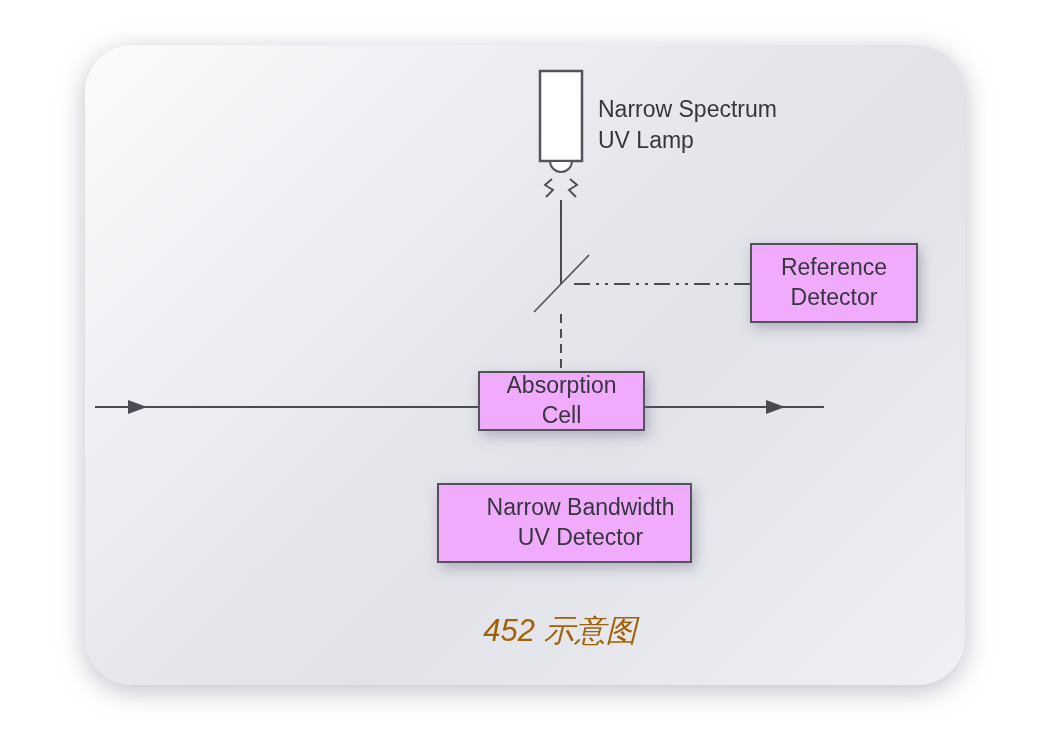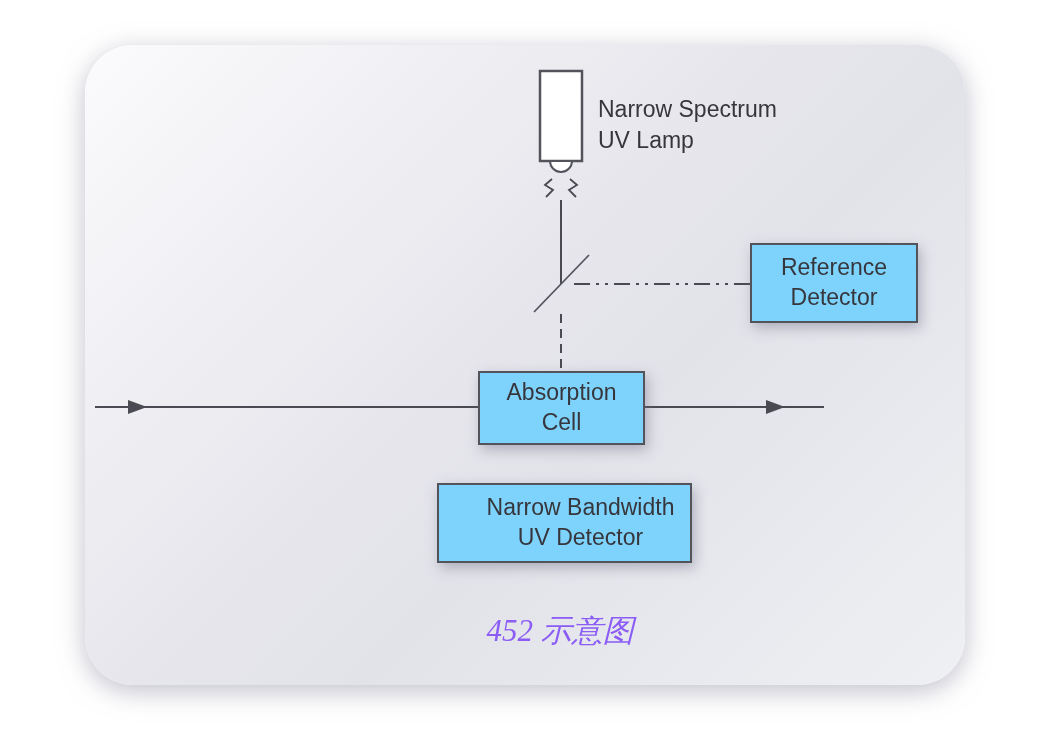--- a/index.html
+++ b/index.html
@@ -29,55 +29,54 @@
     position: absolute;
     left: 0;
     top: 0;
     width: 1055px;
     height: 735px;
     pointer-events: none;
   }
   .dbox {
     position: absolute;
     box-sizing: border-box;
-    background: #7dd3fc;
+    background: #f0abfc;
     border: 2px solid #53535b;
     color: #36363c;
     display: flex;
     align-items: center;
     justify-content: center;
     text-align: center;
     font-size: 23px;
     line-height: 1.3;
     white-space: pre-line;
     box-shadow: 3px 5px 12px rgba(110,110,135,0.45);
   }
   .box-reference { left: 750px; top: 243px; width: 168px; height: 80px; }
-  .box-absorption { left: 478px; top: 371px; width: 167px; height: 74px; }
+  .box-absorption { left: 478px; top: 371px; width: 167px; height: 60px; }
   .box-detector { left: 437px; top: 483px; width: 255px; height: 80px; padding-left: 32px; }
   .lamp-label {
     position: absolute;
     left: 598px;
     top: 94px;
     font-size: 23px;
     line-height: 1.35;
     color: #36363c;
     white-space: pre-line;
     text-align: left;
   }
   .caption {
     position: absolute;
     left: 335px;
     top: 610px;
     width: 450px;
     text-align: center;
     font-size: 31px;
     font-style: italic;
-    color: #8b5cf6;
-    font-family: Liberation Serif, serif;
+    color: #a16207;
   }
 </style>
 </head>
 <body>
 
 <div class="stage">
 
   <div class="panel"></div>
 
   <svg class="lines" viewBox="0 0 1055 735">

